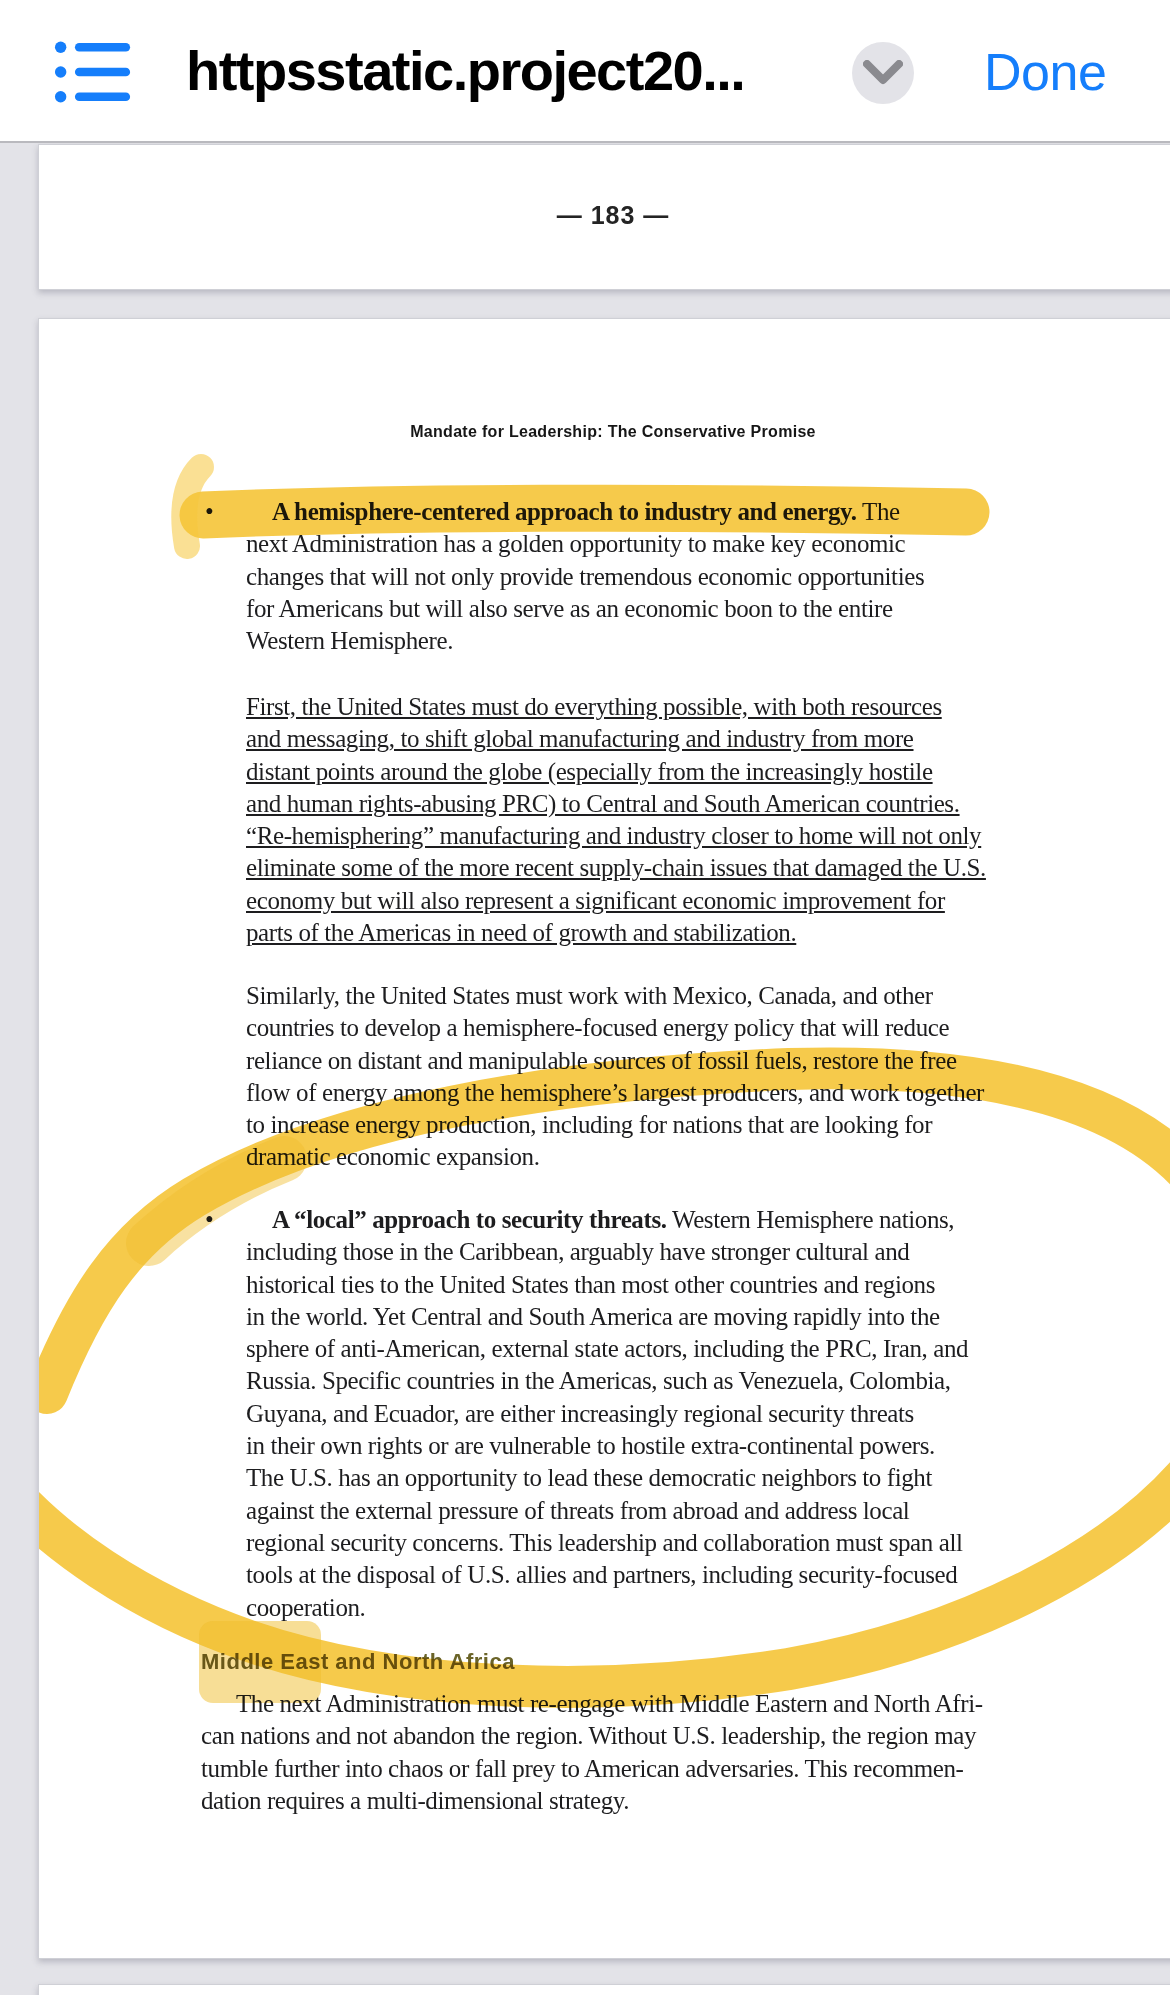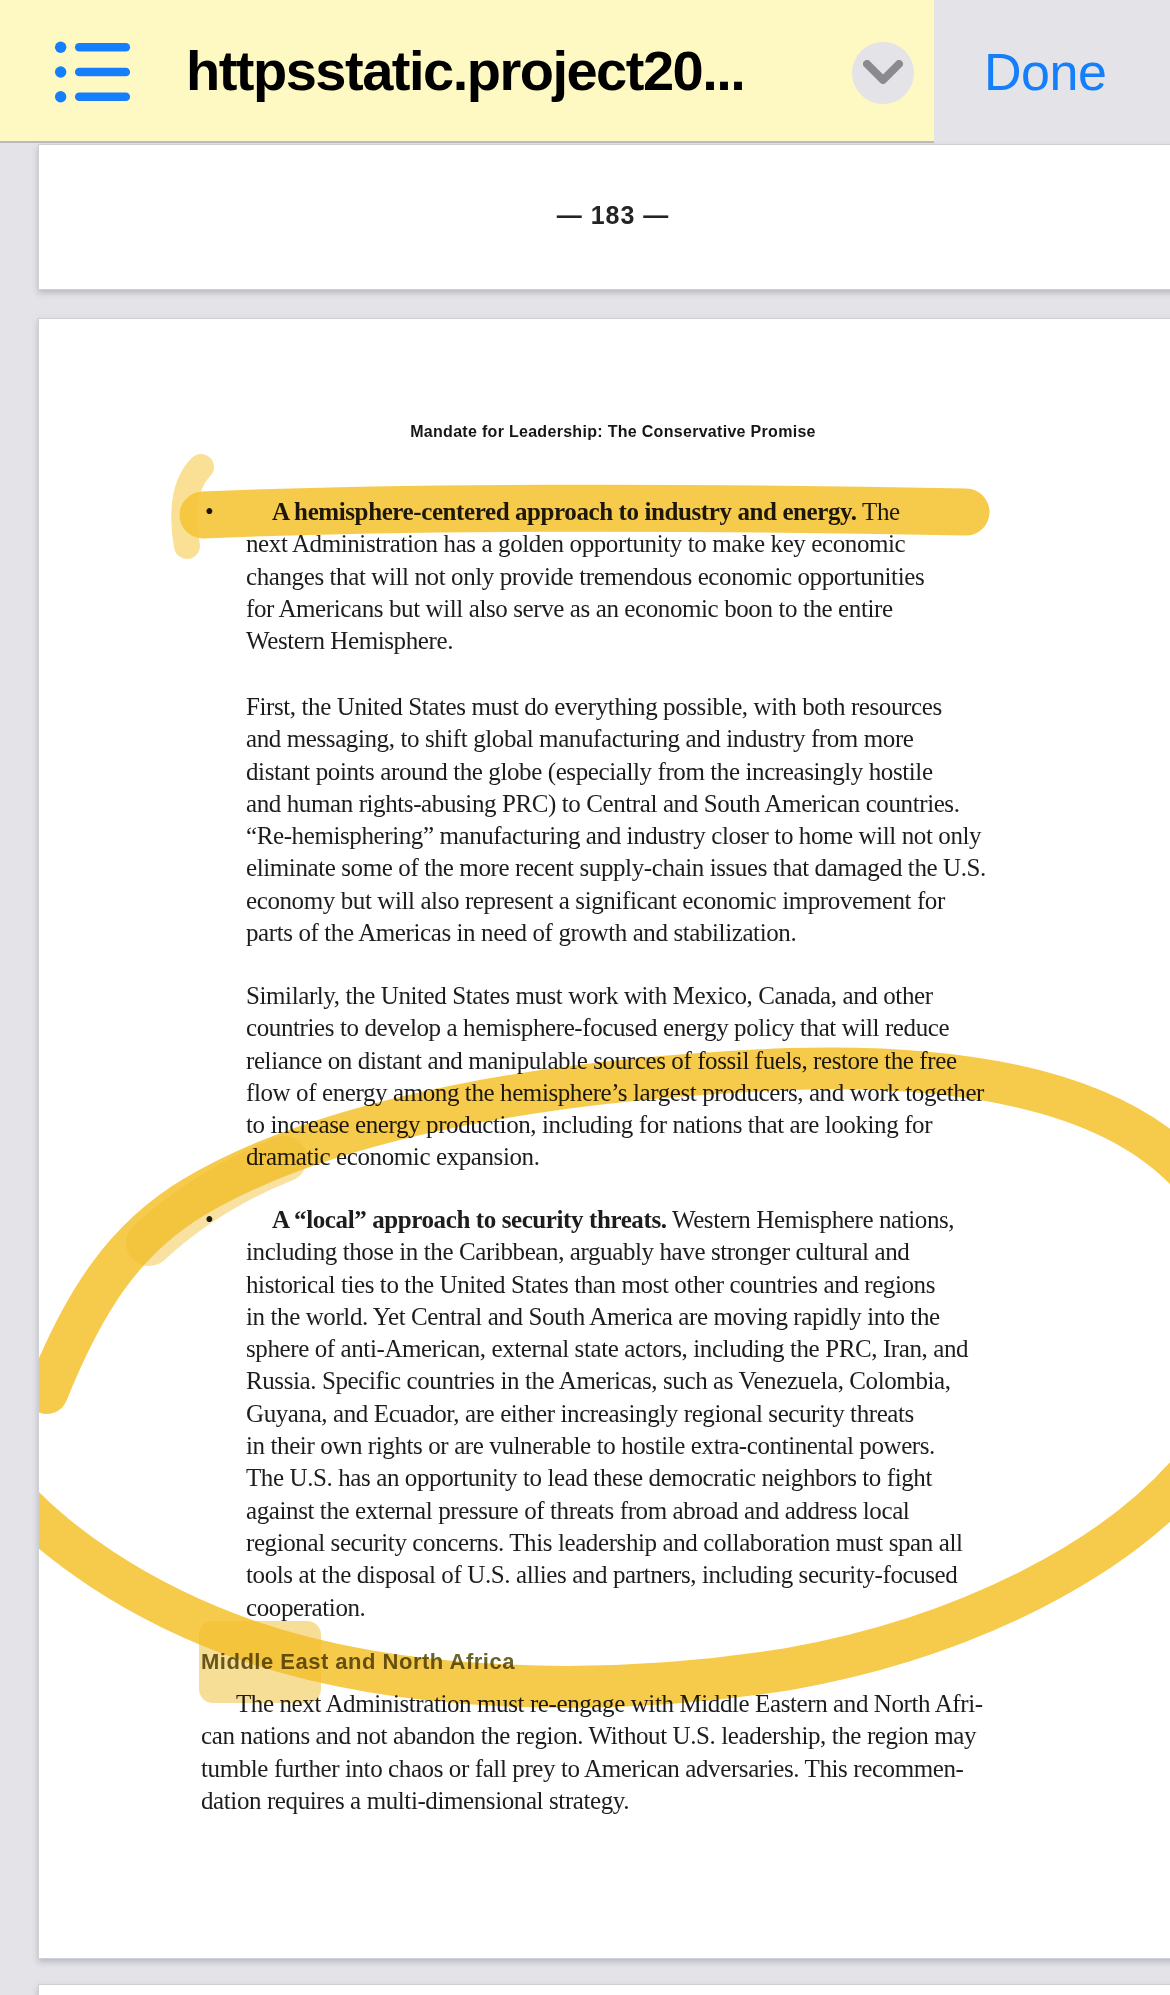--- a/index.html
+++ b/index.html
@@ -6,22 +6,22 @@
   .screen{
     position:relative;
     width:1170px;height:1995px;
     background:#e3e3e8;
     overflow:hidden;
     font-family:"Liberation Sans",sans-serif;
   }
   
   .navbar{
     position:absolute;top:0;left:0;
-    width:934px;height:143px;
-    background:#fef9c3;
+    width:1170px;height:143px;
+    background:#ffffff;
     border-bottom:2px solid #b9b9be;
     box-sizing:border-box;
     z-index:5;
   }
   .toc-btn{
     position:absolute;left:48px;top:36px;width:90px;height:72px;
     display:flex;align-items:center;justify-content:center;
     cursor:pointer;background:none;border:none;
   }
   .nav-title{
@@ -79,21 +79,21 @@
     width:880px;
   }
   .bullet-text{left:207px;}
   .bullet-text b{font-weight:700;margin-left:26px;}
   .bullet-dot{
     position:absolute;left:166px;
     font-family:"Liberation Serif",serif;
     font-size:25px;line-height:32.3px;color:#1d1d1f;
   }
   .b1{top:177px;}
-  .p2{left:207px;top:372px;}
+  .p2{left:207px;top:372px;text-decoration:underline;}
   .p3{left:207px;top:661px;}
   .b2{top:885px;}
   .mena-heading{
     position:absolute;left:162px;top:1330px;margin:0;
     font-family:"Liberation Sans",sans-serif;
     font-size:22px;font-weight:700;letter-spacing:0.5px;
     color:#6b6428;
   }
   .mena-para{left:162px;top:1369px;text-indent:35px;width:900px;}
   

